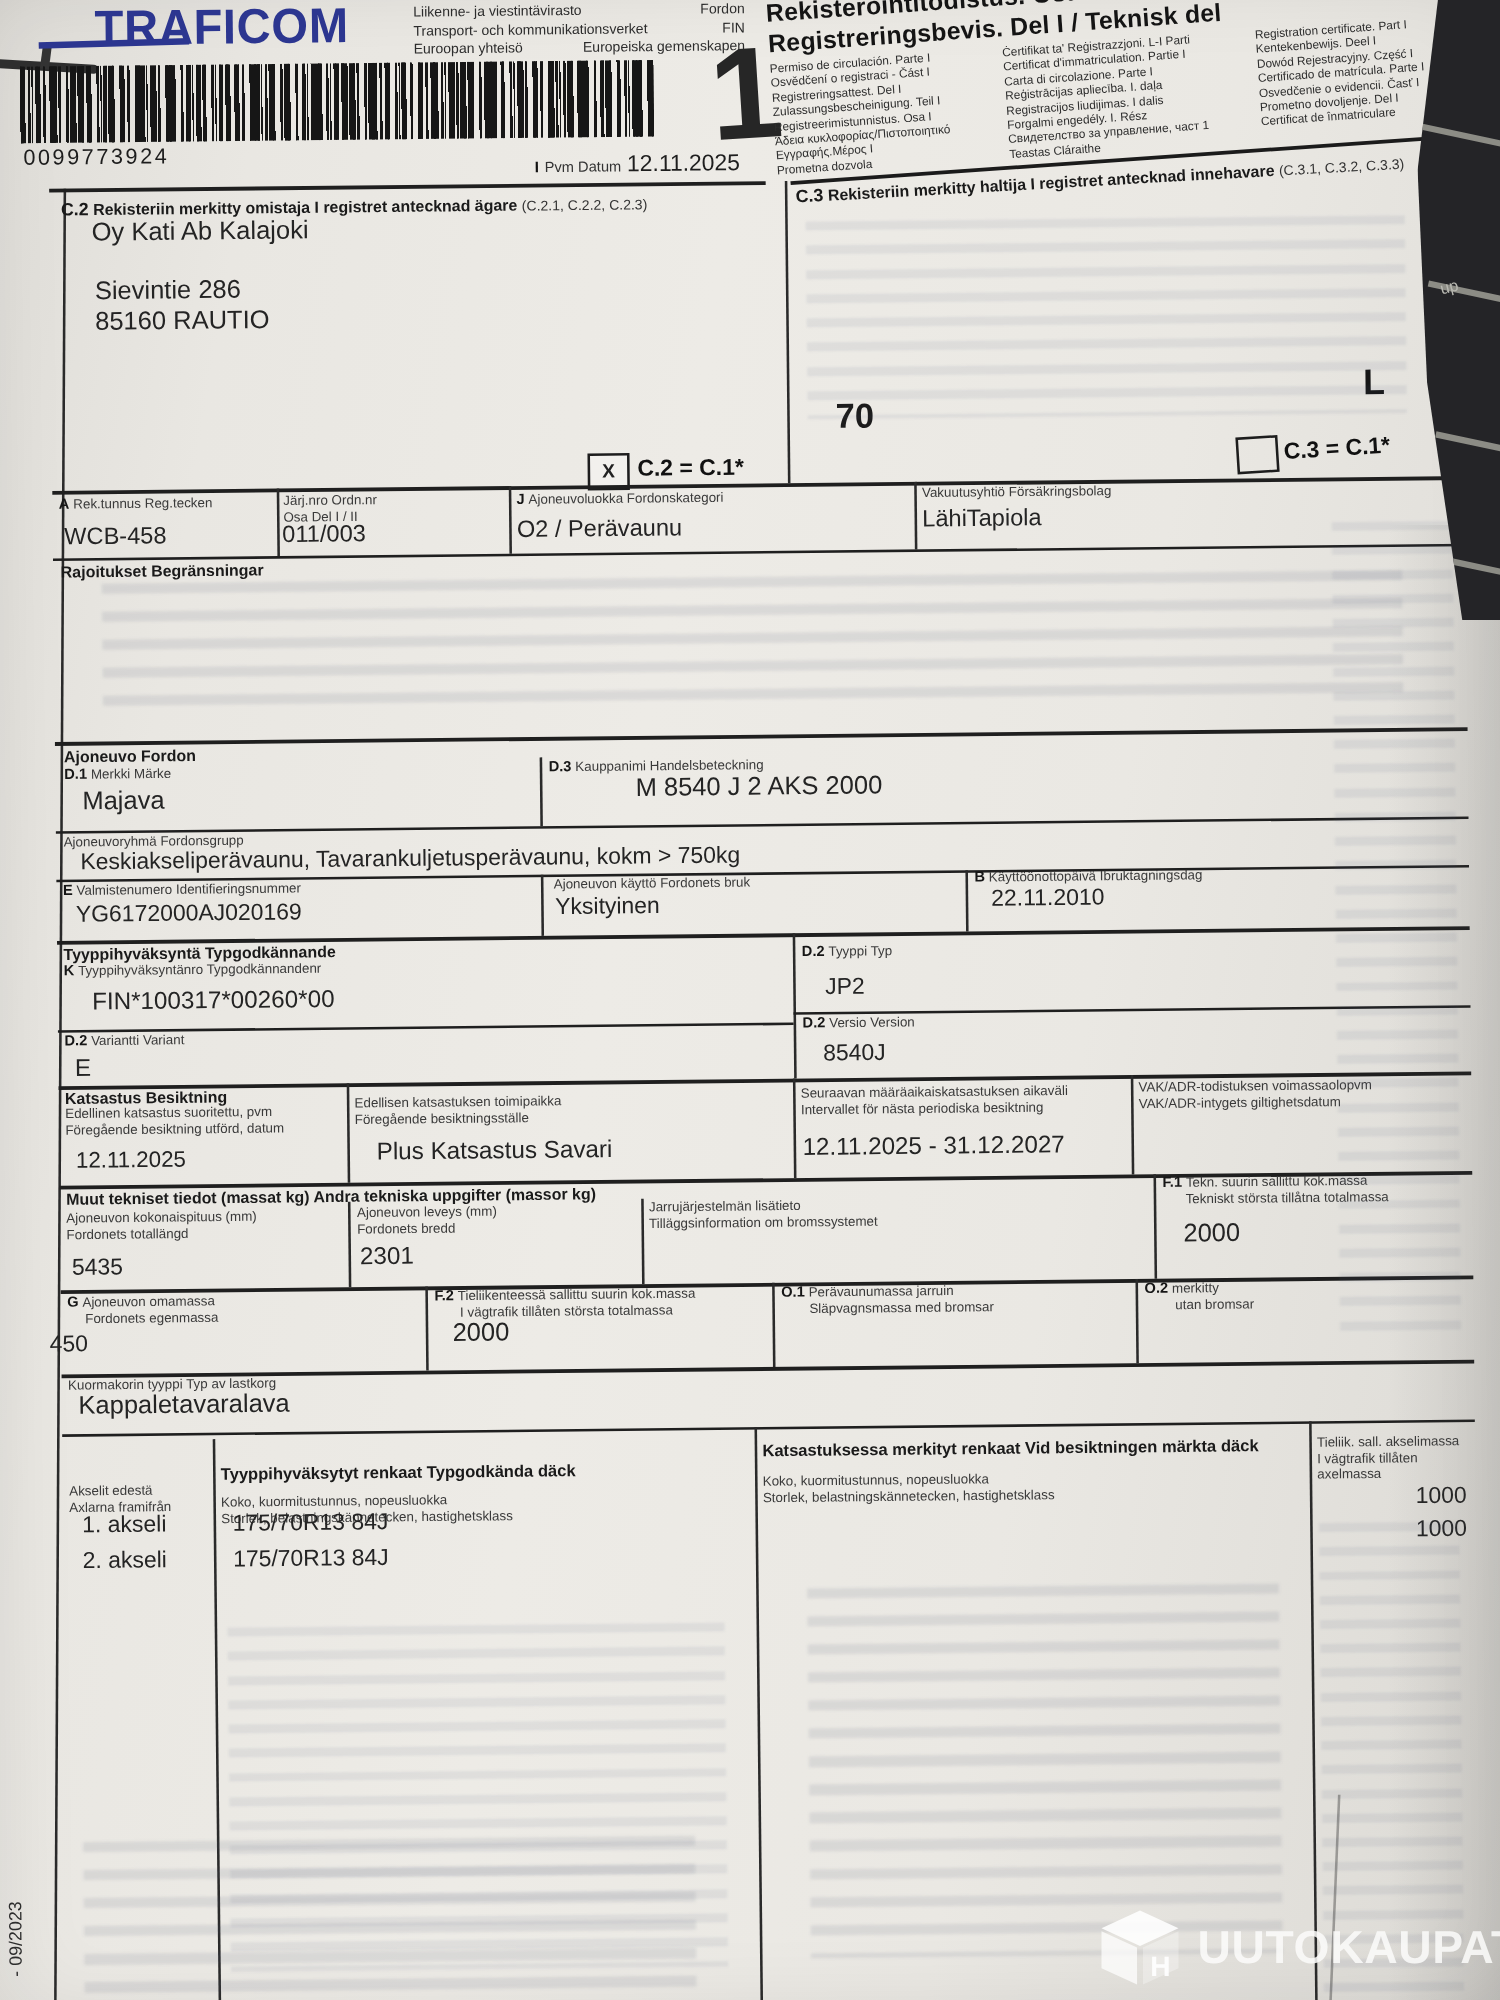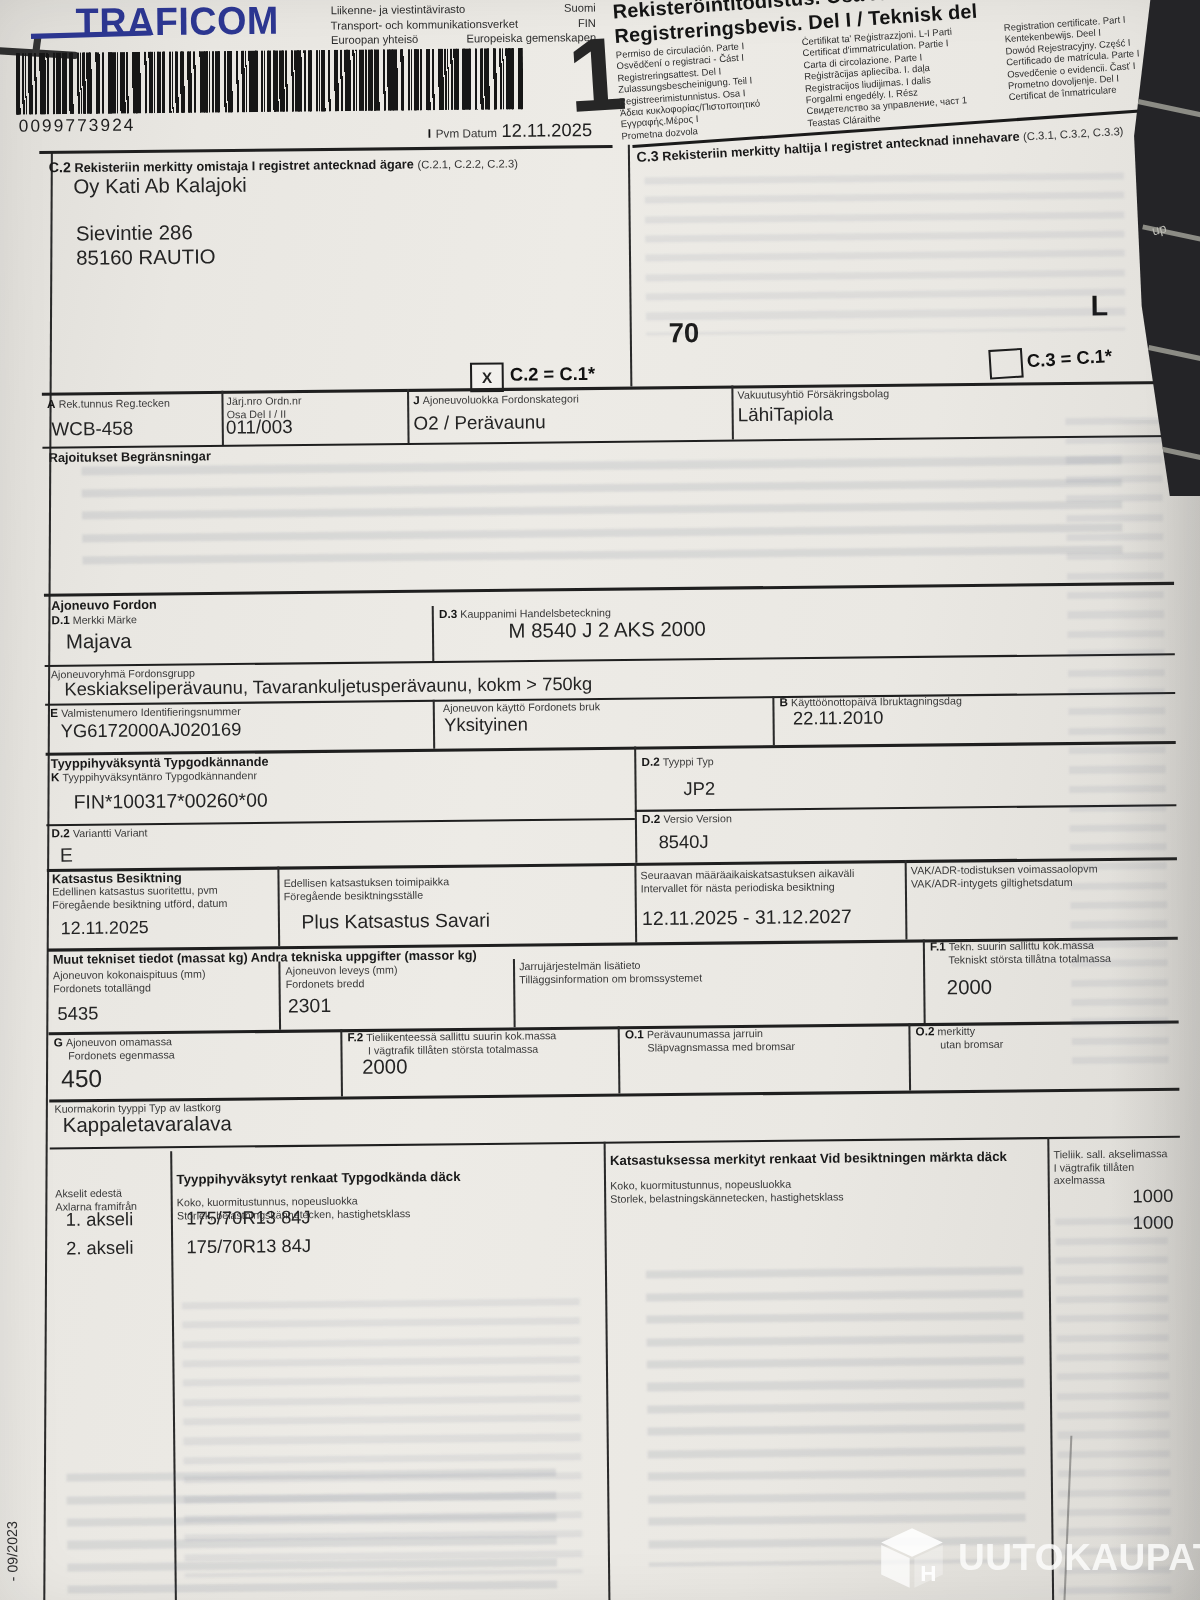--- a/index.html
+++ b/index.html
@@ -44,21 +44,21 @@
 
 <div class="canvas">
   <div class="paper">
 
     <div class="abs" style="left:0px;top:58px;width:96px;height:7px;background:#2e2e2e;border-radius:3px;transform:rotate(4deg);"></div>
     <div class="abs" style="left:52px;top:46px;width:7px;height:18px;background:#333;transform:rotate(8deg);"></div>
 
     <div class="logo">TRAFICOM</div>
     <div class="abs" style="left:50px;top:42px;width:118px;height:4.5px;background:#2c3690;transform:rotate(-1deg);"></div>
     <div class="abs" style="left:344px;top:16px;width:260px;font-size:11px;line-height:14.5px;color:#2c2c2c;">
-      <div><span>Liikenne- ja viestintävirasto</span> <span style="float:right">Suomi</span></div>
+      <div><span>Liikenne- ja viestintävirasto</span> <span style="float:right">Fordon</span></div>
       <div><span>Transport- och kommunikationsverket</span> <span style="float:right">FIN</span></div>
       <div><span>Euroopan yhteisö</span> <span style="float:right">Europeiska gemenskapen</span></div>
     </div>
 
     <div class="barcode"></div>
     <div class="abs" style="left:37px;top:124px;font-size:17px;letter-spacing:2px;color:#1d1d1d;">0099773924</div>
     <div class="abs" style="left:438px;top:133px;">
       <span style="font-weight:bold;font-size:12px;color:#111;">I</span>
       <span style="font-size:11.5px;color:#333;">Pvm Datum</span>
       <span style="font-size:18px;color:#1e1e1e;">12.11.2025</span>
@@ -167,21 +167,21 @@
     <div class="v" style="left:448px;top:715px;font-size:18px;">Yksityinen</div>
     <div class="l1" style="left:777px;top:700px;"><span class="lc">B</span><span>Käyttöönottopäivä  Ibruktagningsdag</span></div>
     <div class="v" style="left:790px;top:712px;font-size:18px;">22.11.2010</div>
 
     <div class="hd" style="left:57px;top:748px;width:1108px;height:2.5px;"></div>
     <div class="vd" style="left:634px;top:748px;height:114px;"></div>
     <div class="sh" style="left:62px;top:752px;">Tyyppihyväksyntä  Typgodkännande</div>
     <div class="l1" style="left:62px;top:766px;"><span class="lc">K</span><span>Tyyppihyväksyntänro  Typgodkännandenr</span></div>
     <div class="v" style="left:84px;top:786px;font-size:19px;">FIN*100317*00260*00</div>
     <div class="l1" style="left:641px;top:757px;"><span class="lc">D.2</span><span>Tyyppi  Typ</span></div>
-    <div class="v" style="left:682px;top:780px;font-size:18px;">JP2</div>
+    <div class="v" style="left:659px;top:780px;font-size:18px;">JP2</div>
     <div class="hd" style="left:57px;top:818px;width:577px;height:1.5px;"></div>
     <div class="hd" style="left:634px;top:810px;width:531px;height:1.5px;"></div>
     <div class="l1" style="left:62px;top:821px;"><span class="lc">D.2</span><span>Variantti  Variant</span></div>
     <div class="v" style="left:70px;top:838px;font-size:19px;">E</div>
     <div class="l1" style="left:641px;top:813px;"><span class="lc">D.2</span><span>Versio  Version</span></div>
     <div class="v" style="left:657px;top:832px;font-size:18px;">8540J</div>
 
     <div class="hd" style="left:57px;top:862px;width:1108px;height:2.5px;"></div>
     <div class="vd" style="left:283px;top:862px;height:78px;"></div>
     <div class="vd" style="left:633px;top:862px;height:78px;"></div>
@@ -206,21 +206,21 @@
     <div class="v" style="left:66px;top:994px;font-size:18px;">5435</div>
     <div class="l1" style="left:290px;top:958px;"><span>Ajoneuvon leveys (mm)</span><br><span>Fordonets bredd</span></div>
     <div class="v" style="left:292px;top:988px;font-size:19px;">2301</div>
     <div class="l1" style="left:519px;top:956px;"><span>Jarrujärjestelmän lisätieto</span><br><span>Tilläggsinformation om bromssystemet</span></div>
 
     <div class="hd" style="left:57px;top:1022px;width:1108px;height:2.5px;"></div>
     <div class="vd" style="left:343px;top:1022px;height:66px;"></div>
     <div class="vd" style="left:615px;top:1022px;height:66px;"></div>
     <div class="vd" style="left:900px;top:1022px;height:66px;"></div>
     <div class="l1" style="left:62px;top:1026px;"><span class="lc">G</span><span>Ajoneuvon omamassa</span><br><span style="margin-left:14px;">Fordonets egenmassa</span></div>
-    <div class="v" style="left:69px;top:1054px;font-size:24px;">450</div>
+    <div class="v" style="left:48px;top:1054px;font-size:18px;">450</div>
     <div class="l1" style="left:350px;top:1024px;"><span class="lc">F.2</span><span>Tieliikenteessä sallittu suurin kok.massa</span><br><span style="margin-left:20px;">I vägtrafik tillåten största totalmassa</span></div>
     <div class="v vb" style="left:364px;top:1048px;">2000</div>
     <div class="l1" style="left:622px;top:1024px;"><span class="lc">O.1</span><span>Perävaunumassa jarruin</span><br><span style="margin-left:22px;">Släpvagnsmassa med bromsar</span></div>
     <div class="l1" style="left:907px;top:1024px;"><span class="lc">O.2</span><span>merkitty</span><br><span style="margin-left:24px;">utan bromsar</span></div>
 
     <div class="hd" style="left:57px;top:1088px;width:1108px;height:2.5px;"></div>
     <div class="l1" style="left:62px;top:1091px;">Kuormakorin tyyppi  Typ av lastkorg</div>
     <div class="v vb" style="left:70px;top:1102px;">Kappaletavaralava</div>
 
     <div class="hd" style="left:57px;top:1135px;width:1108px;height:1.5px;"></div>

